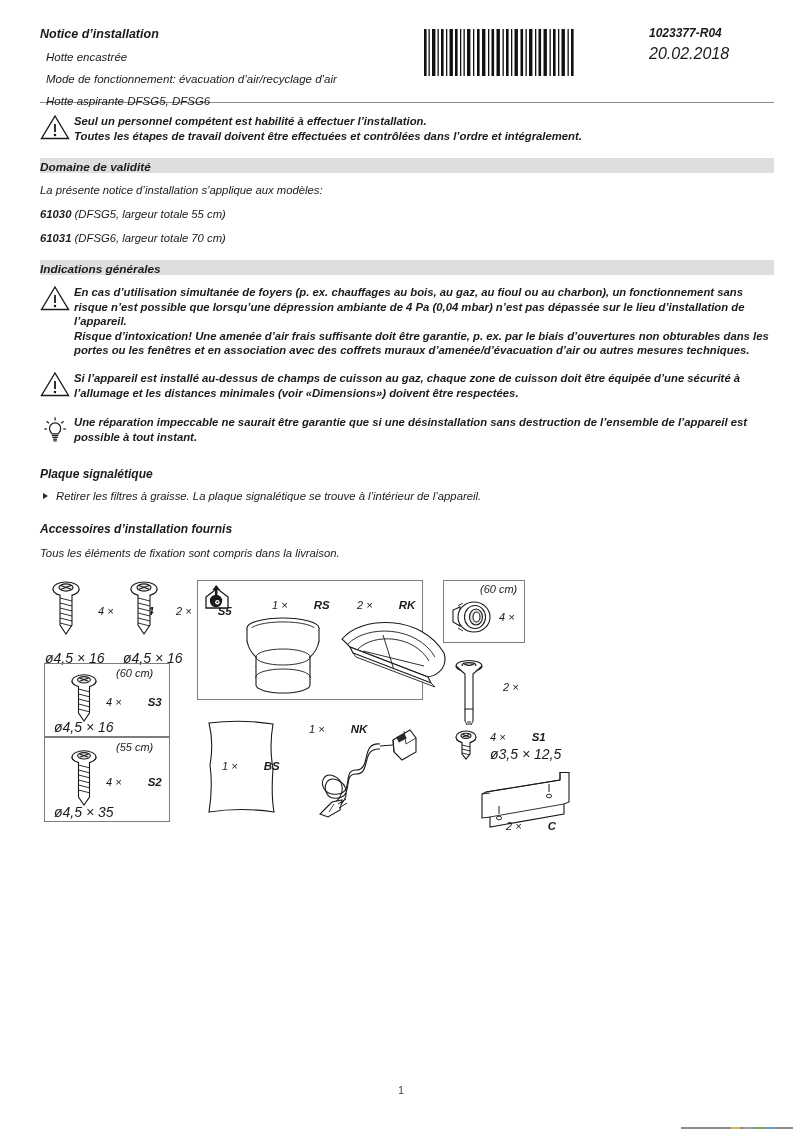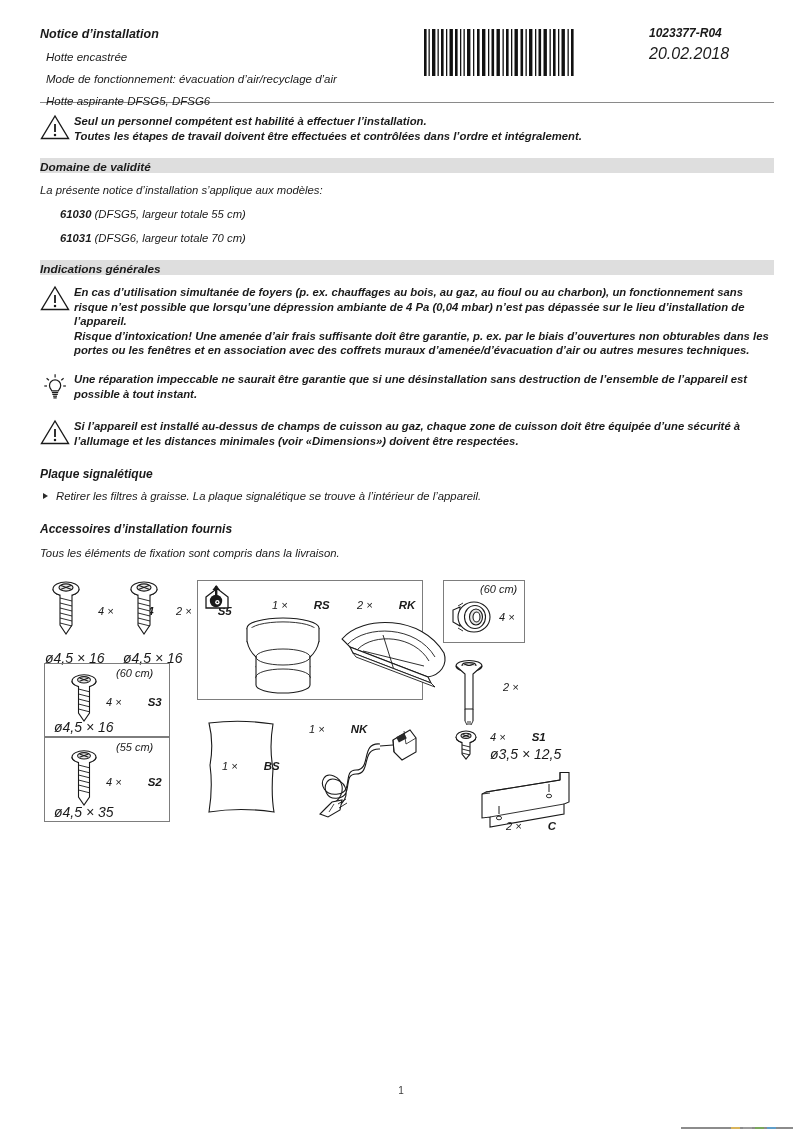--- a/index.html
+++ b/index.html
@@ -103,21 +103,21 @@
   .para {
     font-size: 11.3px;
     line-height: 15px;
     margin-top: 10px;
   }
   .model {
     font-size: 11.3px;
     line-height: 15px;
     margin-top: 9px;
   }
-  .model b { font-weight: bold; margin-left: 20px; }
+  .model b { font-weight: bold; }
 
   .subhead {
     font-size: 12px;
     font-weight: bold;
     margin-top: 18px;
   }
   .bullet {
     font-size: 11.3px;
     line-height: 15px;
     margin-top: 8px;
@@ -268,51 +268,51 @@
         <rect x="14.1" y="10" width="1.8" height="8" fill="#1a1a1a"></rect>
         <circle cx="15" cy="21" r="1.25" fill="#1a1a1a"></circle>
       </svg>
     </div>
     <div class="txt">
       <div>En cas d’utilisation simultanée de foyers (p. ex. chauffages au bois, au gaz, au fioul ou au charbon), un fonctionnement sans risque n’est possible que lorsqu’une dépression ambiante de 4 Pa (0,04 mbar) n’est pas dépassée sur le lieu d’installation de l’appareil.</div>
       <div>Risque d’intoxication! Une amenée d’air frais suffisante doit être garantie, p. ex. par le biais d’ouvertures non obturables dans les portes ou les fenêtres et en association avec des coffrets muraux d’amenée/d’évacuation d’air ou autres mesures techniques.</div>
     </div>
   </div>
 
+  <div class="warn" style="margin-top:12px;">
+    <div class="ico">
+      <svg width="30" height="26" viewBox="0 0 30 26">
+        <polygon points="15,2 28.5,24.5 1.5,24.5" fill="none" stroke="#1a1a1a" stroke-width="1.4"></polygon>
+        <rect x="14.1" y="10" width="1.8" height="8" fill="#1a1a1a"></rect>
+        <circle cx="15" cy="21" r="1.25" fill="#1a1a1a"></circle>
+      </svg>
+    </div>
+    <div class="txt">Si l’appareil est installé au-dessus de champs de cuisson au gaz, chaque zone de cuisson doit être équipée d’une sécurité à l’allumage et les distances minimales (voir «Dimensions») doivent être respectées.</div>
+  </div>
+
   <div class="warn" style="margin-top:13px;">
     <div class="ico">
       <svg width="30" height="30" viewBox="0 0 30 30">
         <g stroke="#1a1a1a" stroke-width="1.2" fill="none">
           <path d="M9.5 13.5 a5.6 5.6 0 0 1 11.2 0 c0 2.6 -1.7 3.9 -2.3 5.4 l-6.6 0 c-0.6 -1.5 -2.3 -2.8 -2.3 -5.4 z"></path>
           <line x1="11.9" y1="20.6" x2="18.2" y2="20.6"></line>
           <line x1="12.3" y1="22.4" x2="17.8" y2="22.4"></line>
           <line x1="13.1" y1="24.2" x2="17.0" y2="24.2"></line>
           <path d="M13.4 25.9 h3.3"></path>
           <line x1="15.1" y1="2.2" x2="15.1" y2="5.6"></line>
           <line x1="6.6" y1="6.3" x2="8.9" y2="8.3"></line>
           <line x1="23.6" y1="6.3" x2="21.3" y2="8.3"></line>
           <line x1="4.3" y1="14.0" x2="7.0" y2="14.0"></line>
           <line x1="25.9" y1="14.0" x2="23.2" y2="14.0"></line>
         </g>
       </svg>
     </div>
     <div class="txt">Une réparation impeccable ne saurait être garantie que si une désinstallation sans destruction de l’ensemble de l’appareil est possible à tout instant.</div>
   </div>
 
-  <div class="warn" style="margin-top:12px;">
-    <div class="ico">
-      <svg width="30" height="26" viewBox="0 0 30 26">
-        <polygon points="15,2 28.5,24.5 1.5,24.5" fill="none" stroke="#1a1a1a" stroke-width="1.4"></polygon>
-        <rect x="14.1" y="10" width="1.8" height="8" fill="#1a1a1a"></rect>
-        <circle cx="15" cy="21" r="1.25" fill="#1a1a1a"></circle>
-      </svg>
-    </div>
-    <div class="txt">Si l’appareil est installé au-dessus de champs de cuisson au gaz, chaque zone de cuisson doit être équipée d’une sécurité à l’allumage et les distances minimales (voir «Dimensions») doivent être respectées.</div>
-  </div>
-
   <div class="subhead">Plaque signalétique</div>
   <div class="bullet">Retirer les filtres à graisse. La plaque signalétique se trouve à l’intérieur de l’appareil.</div>
 
   <div class="subhead">Accessoires d’installation fournis</div>
   <div class="para">Tous les éléments de fixation sont compris dans la livraison.</div>
 
   <div class="acc">
 
     <svg style="left:6px; top:3px;" width="40" height="70" viewBox="0 0 40 70">
       <g stroke="#1a1a1a" stroke-width="1.1" fill="#fff">

